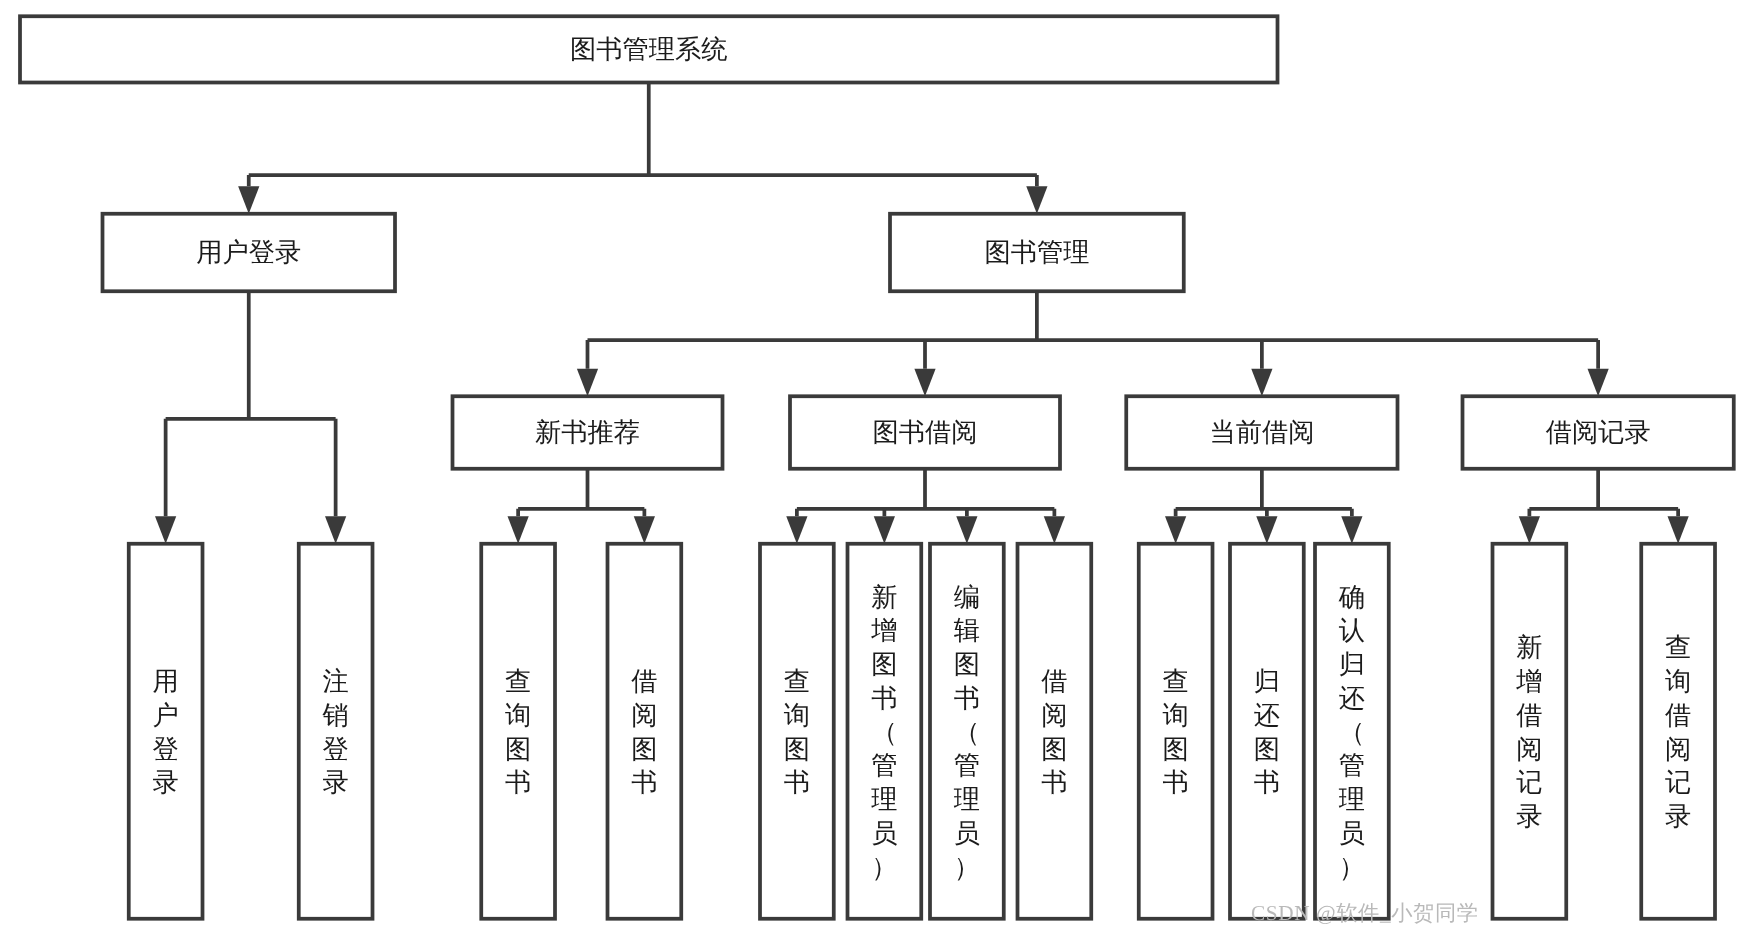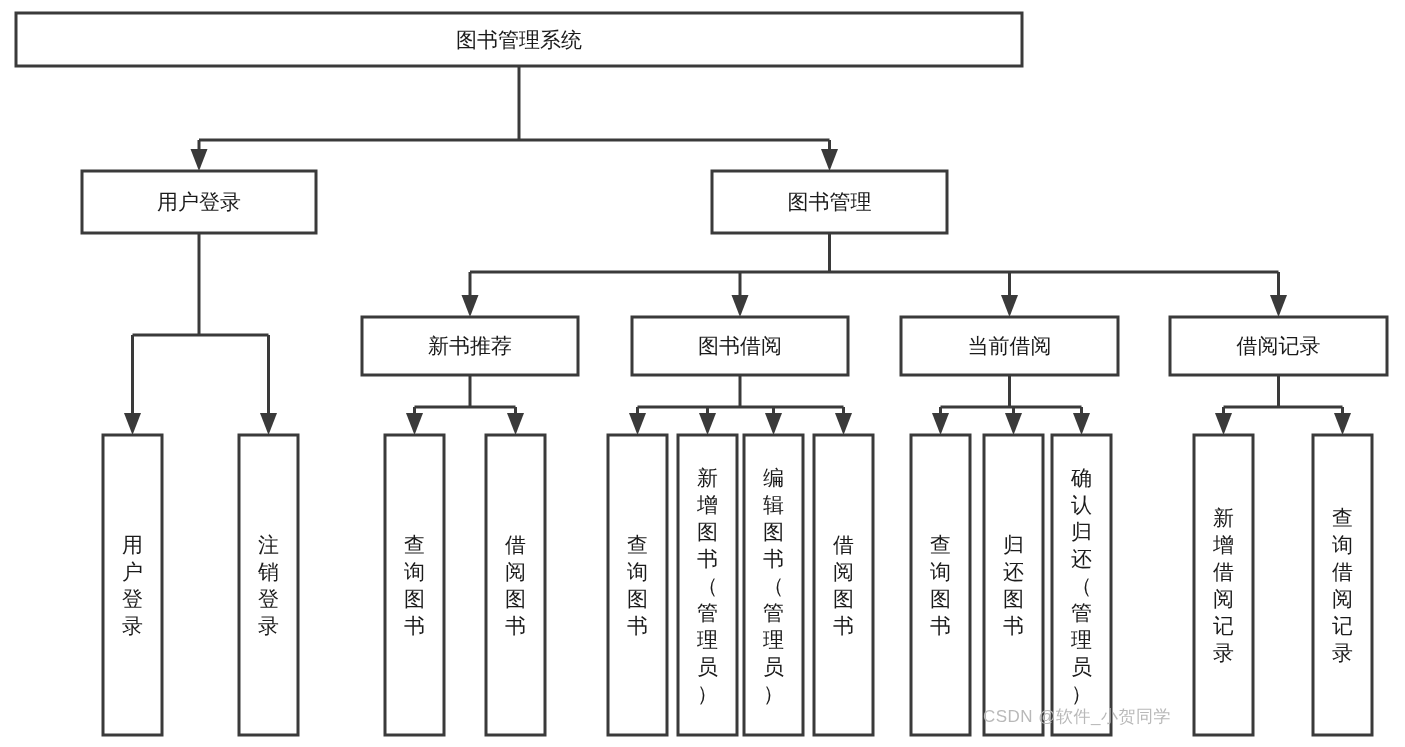--- a/index.html
+++ b/index.html
@@ -12,20 +12,21 @@
     width: 1405px;
     height: 747px;
     overflow: hidden;
     font-family: "DejaVu Sans", "Liberation Sans", sans-serif;
   }
   #diagram-root {
     position: relative;
     width: 1179px;
     height: 747px;
     background: #ffffff;
+    padding-left: 12px;
   }
   svg.diagram-canvas {
     position: absolute;
     left: 0;
     top: 0;
     width: 1405px;
     height: 747px;
     display: block;
   }
   .node-box {
@@ -52,22 +53,22 @@
   }
   .node-label-v {
     font-family: "DejaVu Sans", "Liberation Sans", sans-serif;
     font-size: 21px;
     fill: #1b1b1b;
     text-anchor: middle;
   }
   .watermark-text {
     position: absolute;
     right: 8px;
-    bottom: 19px;
-    font-family: Liberation Sans, sans-serif;
+    bottom: 5px;
+    font-family: Liberation Serif, serif;
     font-size: 17px;
     color: #b9b9b9;
     white-space: nowrap;
     letter-spacing: 0.5px;
     user-select: none;
   }
 </style>
 </head>
 <body>
 

